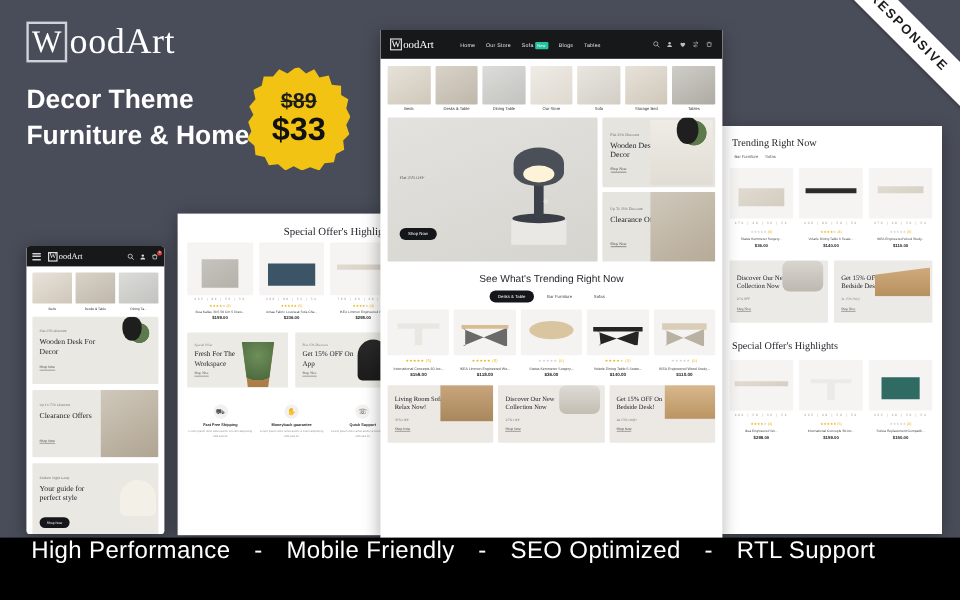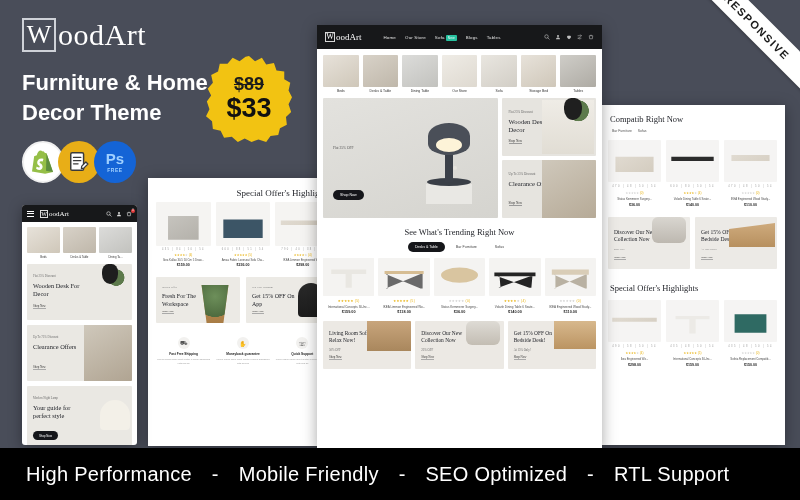--- a/index.html
+++ b/index.html
@@ -97,21 +97,21 @@
   .d-hero h3 { position:absolute; left:10px; top:56px; font-family:"Liberation Serif",serif; font-size:11px; color:#22242a; line-height:1.25; font-weight:normal; width: 78px;}
   .d-hero .btn { position:absolute; left:10px; top:92px; background:#15161a; color:#fff; font-size:3.6px; padding:3px 7px; border-radius:6px; }
   .d-hero .lamp { position:absolute; right:18px; bottom:10px; width:62px; height:96px; }
   .d-side { flex: 1; display:flex; flex-direction:column; gap:4px; }
   .d-scard { flex:1; position:relative; border-radius:1px; overflow:hidden; background:#e6e4df; }
   .d-scard .t1 { position:absolute; left:7px; top:12px; font-size:3.2px; color:#6a6a6a; font-family:"Liberation Serif",serif; }
   .d-scard .t2 { position:absolute; left:7px; top:20px; font-family:"Liberation Serif",serif; font-size:6.6px; color:#23252b; line-height:1.25; width:52px; }
   .d-scard .t3 { position:absolute; left:7px; bottom:12px; font-size:3.2px; color:#3a3a3a; font-family:"Liberation Serif",serif; border-bottom:.5px solid #999; }
 
   .d-trend { padding: 9px 6px 0 6px; text-align:center; }
-  .d-trend h4 { font-family:Liberation Serif, serif; font-size:8.5px; font-weight:normal; color:#1f2127; }
+  .d-trend h4 { font-family:Liberation Sans, sans-serif; font-size:8.5px; font-weight:normal; color:#1f2127; }
   .d-tabs { display:flex; justify-content:center; gap:4px; margin-top:5px; }
   .d-tab { font-size:3.6px; color:#444; padding:3px 7px; border-radius:7px; }
   .d-tab.active { background:#15161a; color:#fff; }
 
   .d-prods { display:flex; gap:4px; padding: 6px 6px 0 6px; }
   .d-prod { flex:1; text-align:center; }
   .d-prod .pimg { height:38px; background:#f4f3f1; border-radius:1px; position:relative; overflow:hidden; }
   .d-prod .stars { font-size:3.2px; color:#e8b10d; margin-top:3px; letter-spacing:.3px; }
   .d-prod .stars .g { color:#cfcfcf; }
   .d-prod .nm { font-size:3px; color:#4a4a4a; margin-top:1.5px; white-space:nowrap; overflow:hidden; text-overflow:ellipsis; }
@@ -178,21 +178,21 @@
   .m-ban { margin:5px 5px 0; height:56px; background:#eae8e3; position:relative; border-radius:1px; overflow:hidden;}
   .m-ban .n1 { position:absolute; left:6px; top:10px; font-size:3px; color:#6f6f6f; font-family:"Liberation Serif",serif;}
   .m-ban .n2 { position:absolute; left:6px; top:18px; font-family:"Liberation Serif",serif; font-size:6.4px; color:#22242a; line-height:1.3; width:48px;}
   .m-ban .n3 { position:absolute; left:6px; bottom:11px; font-size:3px; color:#3a3a3a; border-bottom:.5px solid #aaa; font-family:"Liberation Serif",serif;}
   .m-ban .nbtn { position:absolute; left:6px; bottom:8px; background:#15161a; color:#fff; font-size:2.8px; padding:2.5px 6px; border-radius:6px;}
 
   
   .footbar {
     position:absolute; left:0; right:0; bottom:0; height:52px;
     background:#000; z-index:45;
-    display:flex; align-items:center;
+    display:flex; align-items:flex-start;
   }
   .footbar .ft {
     color:#fff; font-size:20px; letter-spacing:.3px;
     padding-left: 26px; white-space:nowrap;
   }
   .footbar .sep { color:#fff; margin: 0 14px; }
 
   
   .im { position:absolute; inset:0; }
   .tone-a { background: linear-gradient(150deg,#d8d2c8,#bfb7aa); }
@@ -208,44 +208,22 @@
 <div class="stage">
 
   <div class="promo">
     <div class="logo-row">
       <div class="logo-box">
         <span>W</span>
       </div>
       <div class="logo-rest">oodArt</div>
     </div>
     <div class="promo-title">
+      <div>Decor Theme</div>
       <div>Furniture &amp; Home</div>
-      <div>Decor Theme</div>
-    </div>
-    <div class="badges">
-      <div class="badge shopify">
-        <svg width="22" height="24" viewBox="0 0 22 24" aria-hidden="true">
-          <path d="M14.5 3.2c-.4-.3-1-.4-1.6-.2-.5-1.1-1.3-1.7-2.3-1.7-.1 0-.2 0-.3.1C9.9.8 9.3.5 8.6.5 7 .5 5.4 2.4 4.8 5.3l-2 .6c-.6.2-.6.2-.7.8L0 21.5l13.1 2.3L21 22 14.5 3.2z" fill="#95BF47"></path>
-          <path d="M14.5 3.2l-.5 17.5L21 22 14.5 3.2z" fill="#5E8E3E"></path>
-          <path d="M11.4 9.3l-.8 2.3s-.7-.4-1.6-.4c-1.3 0-1.4.8-1.4 1 0 1.1 3 1.6 3 4.3 0 2.1-1.3 3.5-3.2 3.5-2.2 0-3.3-1.4-3.3-1.4l.6-2s1.2 1 2.1 1c.6 0 .9-.5.9-.9 0-1.5-2.5-1.5-2.5-4 0-2.1 1.5-4.1 4.4-4.1 1.2 0 1.8.3 1.8.3z" fill="#fff"></path>
-        </svg>
-      </div>
-      <div class="badge note">
-        <svg width="22" height="22" viewBox="0 0 24 24" aria-hidden="true">
-          <rect x="3" y="2" width="14" height="19" rx="1.5" fill="#fff" stroke="#3a3a3a" stroke-width="1.6"></rect>
-          <path d="M6 7h8M6 10.5h8M6 14h5" stroke="#3a3a3a" stroke-width="1.4" stroke-linecap="round"></path>
-          <path d="M15 16.5l4.5-4.5 2.2 2.2-4.5 4.5-2.6.4.4-2.6z" fill="#fff" stroke="#3a3a3a" stroke-width="1.4" stroke-linejoin="round"></path>
-        </svg>
-      </div>
-      <div class="badge ps">
-        <div style="text-align:center">
-          <div class="ps-letters">Ps</div>
-          <span class="ps-free">FREE</span>
-        </div>
-      </div>
     </div>
   </div>
 
   <div class="price-badge">
     <div class="burst"></div>
     <div class="price-old">$89</div>
     <div class="price-new">$33</div>
   </div>
 
   <div class="ribbon">
@@ -310,21 +288,21 @@
       </div>
       <div class="t-feat">
         <div class="fi">☏</div>
         <div class="fn">Quick Support</div>
         <div class="fd">Lorem ipsum dolor amet auctor a lorem adipiscing elits sed do</div>
       </div>
     </div>
   </div>
 
   <div class="mock panelR">
-    <div class="r-head">Compatib Right Now</div>
+    <div class="r-head">Trending Right Now</div>
     <div class="r-tabs">
       <div class="r-tab">Bar Furniture</div>
       <div class="r-tab">Sofas</div>
     </div>
     <div class="r-grid">
       <div class="r-card">
         <div class="ri">
             <div class="im tone-b" style="clip-path:polygon(14% 40%,86% 40%,86% 76%,14% 76%)"></div>
           </div>
         <div class="rsz">470 | 48 | 50 | 54</div>

